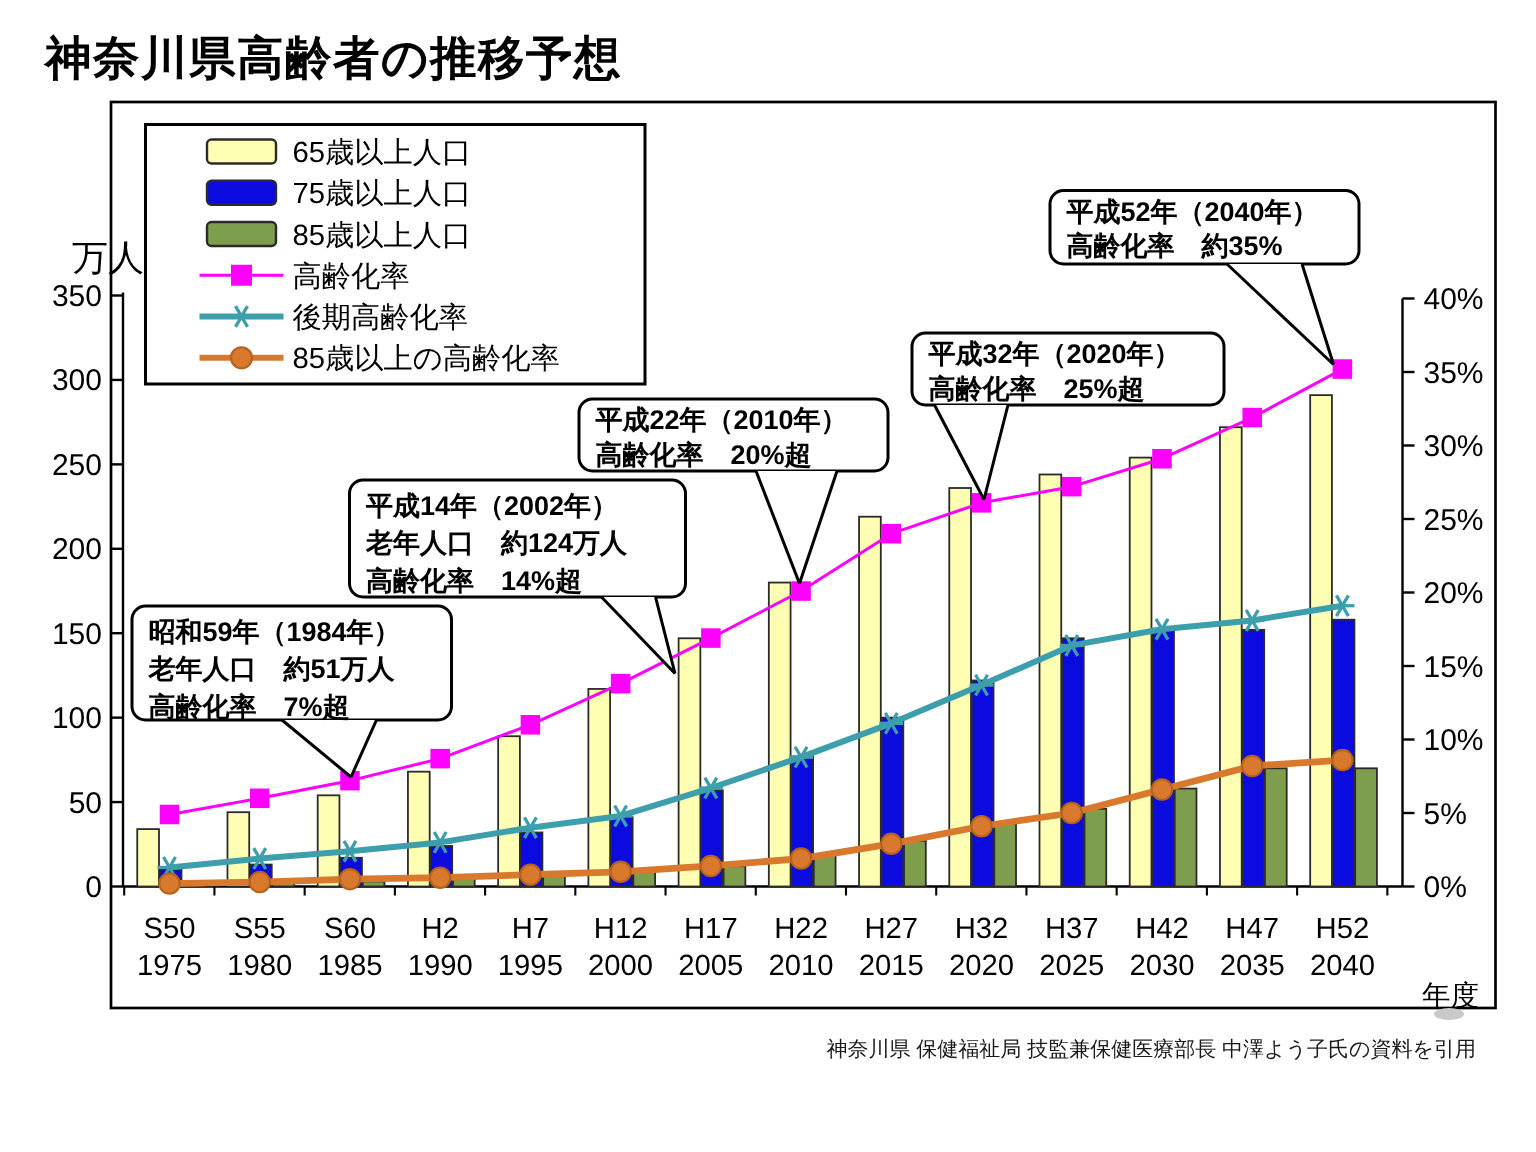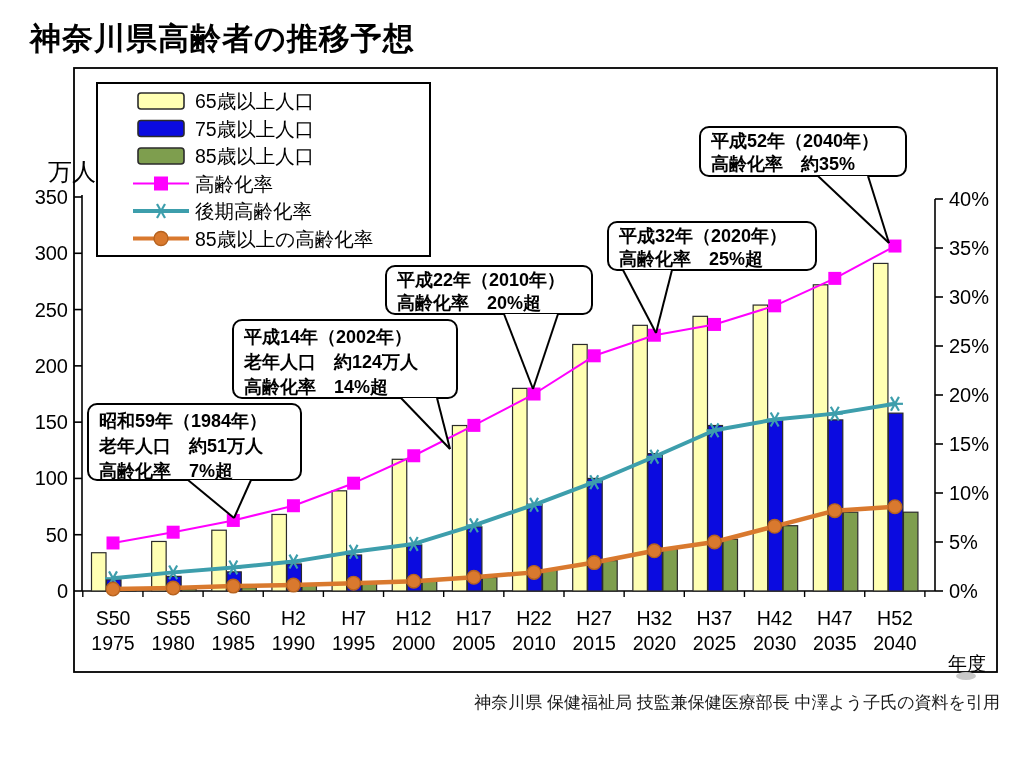--- a/index.html
+++ b/index.html
@@ -1,21 +1,21 @@
 <!DOCTYPE html>
 <html><head>
 <meta charset="utf-8">
 <style>
   html,body{margin:0;padding:0;background:#ffffff;}
   #stage{position:relative;width:1024px;height:768px;background:#ffffff;overflow:hidden;
          font-family:"Liberation Sans","DejaVu Sans",sans-serif;color:#000;}
   .title{position:absolute;left:30px;top:18px;font-size:31px;font-weight:bold;letter-spacing:1px;}
   .unit-left{position:absolute;left:48px;top:156px;font-size:24px;}
   .unit-x{position:absolute;left:948px;top:620px;font-size:19px;margin-top:31px;}
-  .citation{position:absolute;right:24px;top:691px;font-size:17px;color:#1a1a1a;white-space:nowrap;}
+  .citation{position:absolute;right:40px;top:691px;font-size:14px;color:#1a1a1a;white-space:nowrap;}
   svg{position:absolute;left:0;top:0;}
   svg text{font-family:"Liberation Sans","DejaVu Sans",sans-serif;}
 </style>
 </head>
 <body>
 
 <div id="stage">
   <div class="title">神奈川県高齢者の推移予想</div>
   <div class="unit-left">万人</div>
   <div class="unit-x">年度</div>

